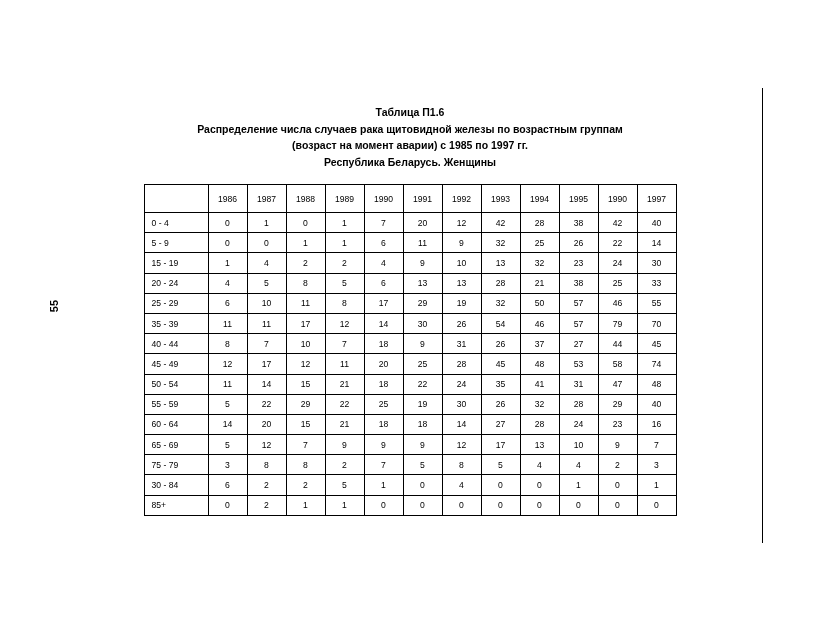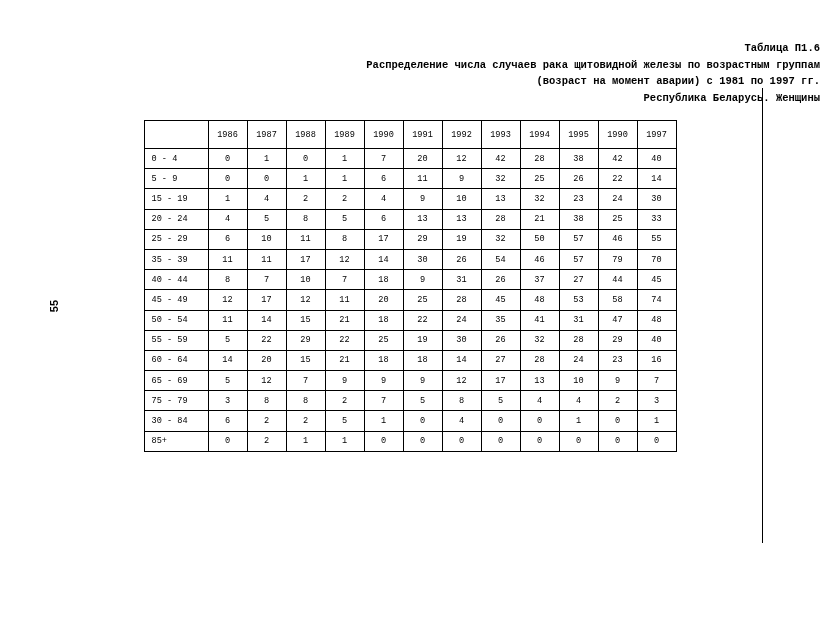--- a/index.html
+++ b/index.html
@@ -52,41 +52,39 @@
   }
 
   .content {
     position: absolute;
     left: 0;
     top: 0;
     width: 820px;
   }
 
   .title-block {
-    text-align: right;
-    margin-top: 40px;
-    font-family: Liberation Mono, monospace;
+    text-align: center;
+    margin-top: 104px;
   }
   .title-block div {
     font-size: 10.5px;
     font-weight: bold;
     line-height: 16.5px;
   }
 
   .table-wrap {
     margin-top: 14px;
     display: flex;
     justify-content: center;
   }
 
   table.data {
     border-collapse: collapse;
     border: 1.6px solid #000;
     font-size: 8.6px;
-    font-family: Liberation Mono, monospace;
   }
   table.data td, table.data th {
     border: 0.8px solid #000;
     font-weight: normal;
     padding: 0;
   }
   table.data thead td, table.data thead th {
     height: 27px;
     text-align: center;
     vertical-align: middle;
@@ -120,21 +118,21 @@
 
 <div class="running-head">"Радиация и риск", 1999, специальный выпуск 2</div>
 
 <div class="page-number">55</div>
 
 <div class="content">
 
   <div class="title-block">
     <div>Таблица П1.6</div>
     <div>Распределение числа случаев рака щитовидной железы по возрастным группам</div>
-    <div>(возраст на момент аварии) с 1981 по 1997 гг.</div>
+    <div>(возраст на момент аварии) с 1985 по 1997 гг.</div>
     <div>Республика Беларусь. Женщины</div>
   </div>
 
   <div class="table-wrap">
     <table class="data">
       <thead>
         <tr>
           <td class="corner"></td>
         <td class="yr">1986</td>
             <td class="yr">1987</td>

